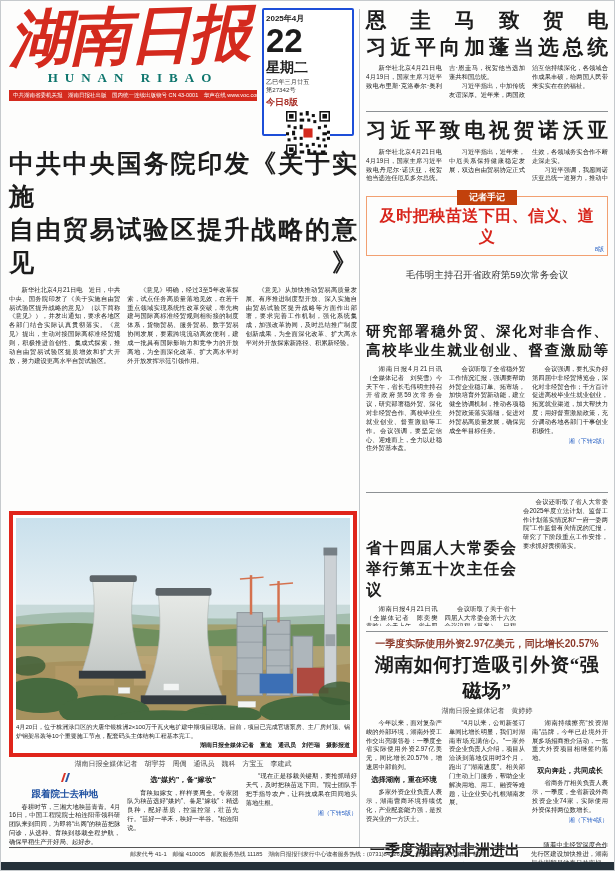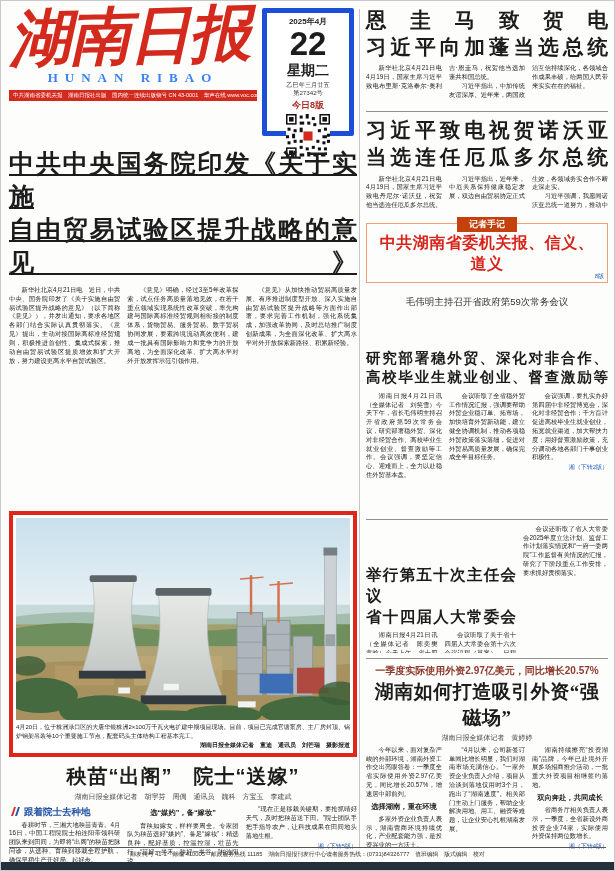--- a/index.html
+++ b/index.html
@@ -2,52 +2,52 @@
 <html><head>
 <meta charset="utf-8">
 <style>
   html,body{margin:0;padding:0;background:#eceff1;}
   .page{position:relative;width:615px;height:871px;background:#fdfdfc;border:1px solid #c6cacd;box-sizing:border-box;overflow:hidden;font-family:"Liberation Sans",sans-serif;color:#1c1c1c;}
   .botband{position:absolute;left:0;right:0;bottom:0;height:8px;background:#25313a;}
   .vrule{position:absolute;left:358px;top:8px;height:838px;border-left:1px solid #c2c6c9;}
   
   .masthead{position:absolute;left:8px;top:2px;width:248px;}
   .mh-title{font-family:"DejaVu Serif",serif;font-style:italic;font-weight:bold;font-size:62px;line-height:1.05;color:#d42a1e;letter-spacing:-2px;transform:rotate(-1.5deg);white-space:nowrap;}
-  .mh-pinyin{font-family:"Liberation Serif",serif;font-weight:bold;color:#3b82f6;font-size:13px;letter-spacing:7px;text-align:center;margin-top:2px;}
+  .mh-pinyin{font-family:"Liberation Serif",serif;font-weight:bold;color:#0f766e;font-size:13px;letter-spacing:7px;text-align:center;margin-top:2px;}
   .mh-strip{margin-top:4px;background:#d42a1e;color:#fff;font-size:5.5px;padding:2px 4px;white-space:nowrap;overflow:hidden;}
   
-  .datebox{position:absolute;left:261px;top:7px;width:92px;height:128px;border:5px solid #1d4ed8;border-radius:2px;text-align:center;padding:3px 2px;box-sizing:border-box;background:#fff;}
+  .datebox{position:absolute;left:261px;top:7px;width:92px;height:128px;border:2px solid #1d4ed8;border-radius:2px;text-align:left;padding:3px 2px;box-sizing:border-box;background:#fff;}
   .db-ym{font-size:8px;font-weight:bold;}
   .db-day{font-size:33px;font-weight:bold;line-height:1.05;}
   .db-wd{font-size:14px;font-weight:bold;margin-bottom:1px;}
   .db-sm{font-size:6.2px;color:#333;line-height:1.4;}
   .db-pg{font-size:9px;font-weight:bold;color:#a92f27;margin:1px 0 2px;}
   
   .t6{font-size:6.3px;line-height:1.4;color:#222;text-align:justify;}
   .t6 p{margin:0;text-indent:2em;}
   .c3{column-count:3;column-gap:7px;}
   .c2{column-count:2;column-gap:7px;}
   .cols{display:flex;gap:7px;}
   .col{flex:1;min-width:0;}
   .rule{border-top:1px solid #8d9194;margin:5px 0;}
   .jump{color:#2a62c4;text-align:right;font-size:6px;margin-top:1px;}
   .byline{font-size:7px;color:#444;text-align:center;margin:2px 0 3px;}
   .subhead{font-weight:bold;text-align:center;font-size:7.3px;margin:3px 0;}
   
   .leftcol{position:absolute;left:8px;top:146px;width:348px;}
   .lead-title{font-weight:bold;font-size:25px;line-height:1.32;text-align:justify;}
-  .lead-title div{text-align-last:justify;text-decoration:underline;}
+  .lead-title div{text-align-last:justify;}
   .lead-body{margin-top:7px;height:218px;overflow:hidden;}
   .photobox{margin-top:7px;border:4px solid #e0251b;background:#fff;padding:3px;}
   .photobox svg{display:block;width:100%;height:202px;}
   .caption{font-size:6px;line-height:1.45;color:#222;text-align:justify;margin-top:3px;}
   .credit{font-size:6px;color:#222;text-align:right;font-weight:bold;margin-top:1px;}
   .a7-title{font-weight:bold;font-size:20px;text-align:center;margin-top:6px;letter-spacing:1px;}
   .a7-body{margin-top:2px;height:86px;overflow:hidden;}
-  .chip{display:flex;align-items:center;gap:3px;margin-bottom:2px;}
+  .chip{display:flex;align-items:center;gap:3px;margin-bottom:2px;flex-direction:column;}
   .chip b{color:#1d4fa0;font-size:9.5px;white-space:nowrap;}
   .footer{position:absolute;left:8px;right:8px;bottom:11px;border-top:1px solid #555;padding-top:2px;font-size:5.8px;color:#333;text-align:center;}
   
   .rightcol{position:absolute;left:365px;top:6px;width:242px;}
   .h-big{font-weight:bold;font-size:20.5px;line-height:1.3;}
   .h-big div{text-align:justify;text-align-last:justify;}
   .h-mid{font-weight:bold;font-size:14.5px;line-height:1.35;margin-top:40px;}
   .h-mid div{text-align:justify;text-align-last:justify;}
   .body3{height:42px;overflow:hidden;margin-top:4px;}
   .notebox{position:relative;border:1.5px solid #f2a071;margin:10px 0 6px;padding:9px 6px 7px;}
@@ -219,21 +219,20 @@
         <g fill="#f2f4f3" stroke="#c2c6c5" stroke-width="0.4">
           <rect x="150" y="168" width="16" height="7"></rect>
             <rect x="104" y="172" width="12" height="6"></rect>
             <rect x="226" y="186" width="18" height="6"></rect>
         </g>
       </svg>
       <div class="caption">4月20日，位于株洲渌口区的大唐华银株洲2×100万千瓦火电扩建中期项目现场。目前，项目已完成官塘泵房、主厂房封顶、锅炉钢架吊装等10个重要施工节点，配套码头主体结构工程基本完工。</div>
       <div class="credit">湖南日报全媒体记者　童迪　通讯员　刘芒瑞　摄影报道</div>
     </div>
 
-    <div class="a7-title">秧苗“出阁”　院士“送嫁”</div>
     <div class="byline">湖南日报全媒体记者　胡宇芬　周倜　通讯员　魏科　方宝玉　李建武</div>
     <div class="a7-body cols t6">
       <div class="col">
         <div class="chip">
           <svg width="12" height="12" viewBox="0 0 12 12">
             <path d="M2,10 L5,1 L7,1 L4,10 Z" fill="#d8352a"></path>
             <path d="M6,10 L9,1 L11,1 L8,10 Z" fill="#2a57a5"></path>
           </svg>
           <b>跟着院士去种地</b>
         </div>
@@ -260,31 +259,30 @@
     <div class="body3 c3 t6">
       <p>新华社北京4月21日电　4月19日，国家主席习近平致电布里斯·克洛泰尔·奥利吉·恩圭马，祝贺他当选加蓬共和国总统。</p>
       <p>习近平指出，中加传统友谊深厚。近年来，两国政治互信持续深化，各领域合作成果丰硕，给两国人民带来实实在在的福祉。</p>
 
     </div>
 
     <div class="rule"></div>
 
     <div class="h-big">
       <div>习近平致电祝贺诺沃亚</div>
-      <div>当选连任厄瓜多尔总统</div>
     </div>
     <div class="body3 c3 t6" style="height:38px">
       <p>新华社北京4月21日电　4月19日，国家主席习近平致电丹尼尔·诺沃亚，祝贺他当选连任厄瓜多尔总统。</p>
       <p>习近平指出，近年来，中厄关系保持健康稳定发展，双边自由贸易协定正式生效，各领域务实合作不断走深走实。</p>
       <p>习近平强调，我愿同诺沃亚总统一道努力，推动中厄全面战略伙伴关系迈上新台阶，更好惠及两国人民。</p>
     </div>
 
     <div class="notebox">
       <div class="notebadge">记者手记</div>
-      <div class="notetitle">中共湖南省委机关报、信义、道义</div>
+      <div class="notetitle">及时把秧苗送下田、信义、道义</div>
       <div class="notepg">8版</div>
     </div>
 
     <div class="kicker">毛伟明主持召开省政府第59次常务会议</div>
     <div class="h-mid">
       <div>研究部署稳外贸、深化对非合作、</div>
       <div>高校毕业生就业创业、督查激励等</div>
     </div>
     <div class="cols t6" style="margin-top:4px;height:122px;overflow:hidden">
       <div class="col">
@@ -297,22 +295,22 @@
         <p>会议强调，要扎实办好第四届中非经贸博览会，深化对非经贸合作；千方百计促进高校毕业生就业创业，拓宽就业渠道，加大帮扶力度；用好督查激励政策，充分调动各地各部门干事创业积极性。</p>
         <div class="jump">湘（下转2版）</div>
       </div>
     </div>
 
     <div class="rule"></div>
 
     <div class="cols" style="height:128px;overflow:hidden">
       <div style="flex:0 0 150px">
         <div class="h-mid" style="font-size:15.5px">
+          <div>省十四届人大常委会</div>
           <div>举行第五十次主任会议</div>
-          <div>省十四届人大常委会</div>
         </div>
         <div class="c2 t6" style="margin-top:4px">
           <p>湖南日报4月21日讯（全媒体记者　陈奕樊　黄晗）今天上午，省十四届人大常委会举行第五十次主任会议。省人大常委会党组书记、副主任主持会议。</p>
           <p>会议听取了关于省十四届人大常委会第十六次会议议程（草案）、日程安排的汇报，决定有关事项提请常委会会议审议。</p>
         </div>
       </div>
       <div class="col t6">
         <p>会议还听取了省人大常委会2025年度立法计划、监督工作计划落实情况和“一府一委两院”工作监督有关情况的汇报，研究了下阶段重点工作安排，要求抓好贯彻落实。</p>
       </div>
     </div>

